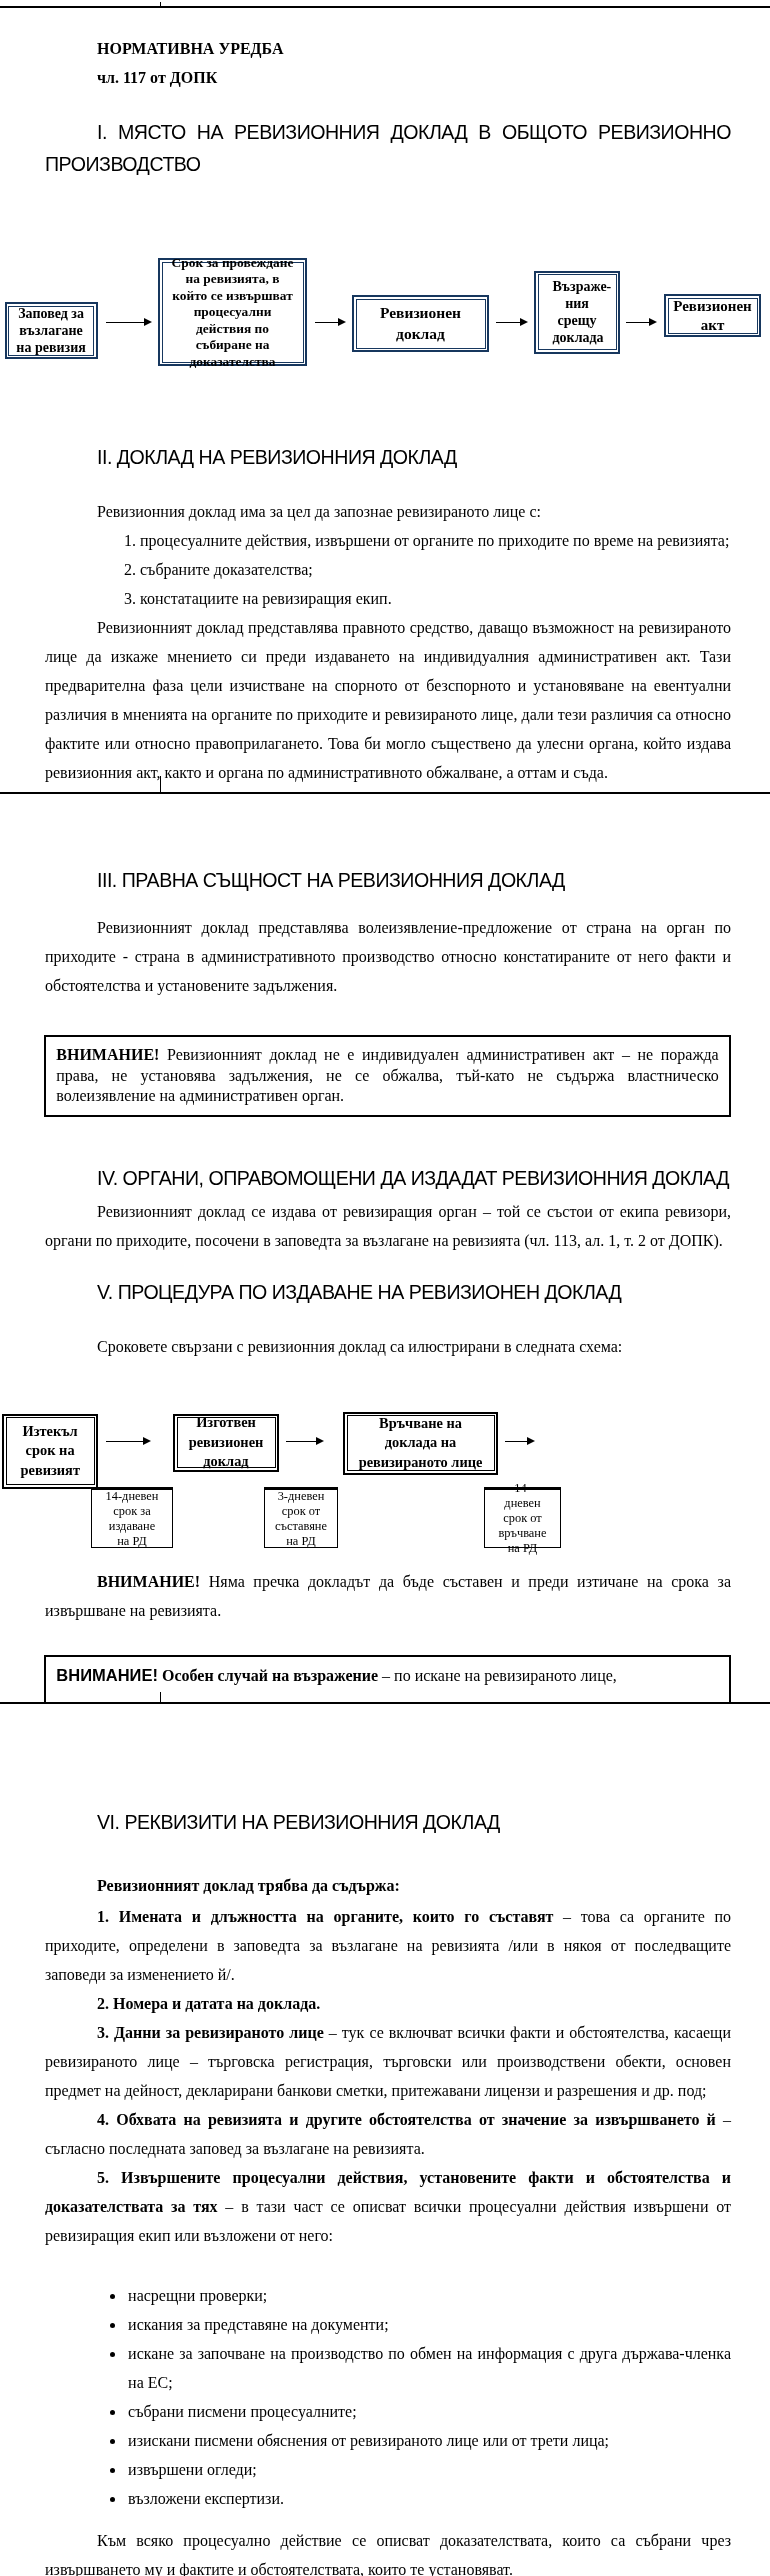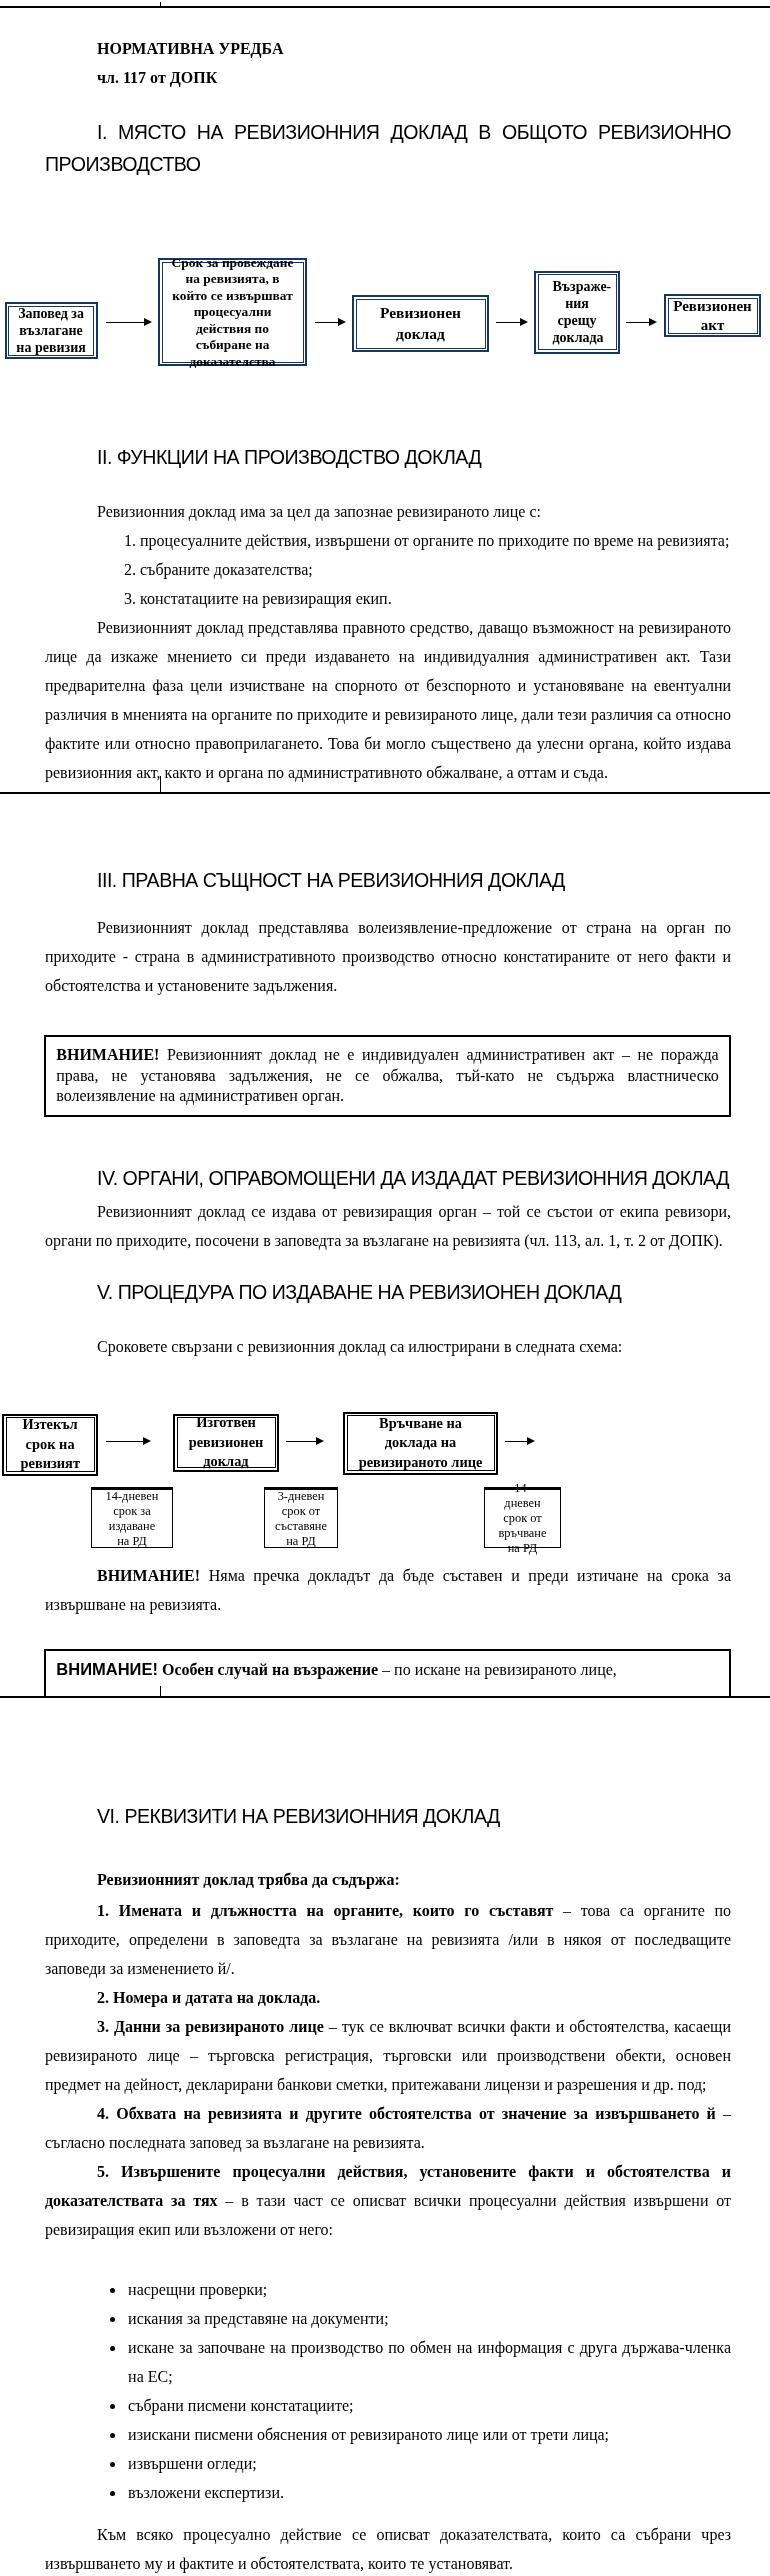--- a/index.html
+++ b/index.html
@@ -104,21 +104,21 @@
         </div>
       </div>
     <div class="harrow" style="left:626px;top:69px;width:23px;"></div>
     <div class="dblbox" style="left:664px;top:41px;width:97px;height:43px;">
         <div class="in" style="font-size:15px;line-height:18.5px;">
           <span class="tx" style="max-width:82px;">Ревизионен акт</span>
         </div>
       </div>
   </div>
 
-  <div class="hsans" style="margin-top:39px;">II. ФУНКЦИИ НА ПРОИЗВОДСТВО ДОКЛАД</div>
+  <div class="hsans" style="margin-top:39px;">II. ДОКЛАД НА РЕВИЗИОННИЯ ДОКЛАД</div>
   <p class="body ind" style="margin-top:24px;">Ревизионния доклад има за цел да запознае ревизираното лице с:</p>
   <div class="body hang">1. процесуалните действия, извършени от органите по приходите по време на ревизията;</div>
   <div class="body hang">2. събраните доказателства;</div>
   <div class="body hang">3. констатациите на ревизиращия екип.</div>
   <p class="body ind">Ревизионният доклад представлява правното средство, даващо възможност на ревизираното лице да изкаже мнението си преди издаването на индивидуалния административен акт. Тази предварителна фаза цели изчистване на спорното от безспорното и установяване на евентуални различия в мненията на органите по приходите и ревизираното лице, дали тези различия са относно фактите или относно правоприлагането. Това би могло съществено да улесни органа, който издава ревизионния акт, както и органа по административното обжалване, а оттам и съда.</p>
 
   <div class="pagebreak" style="margin-top:5.2px;">
       <span class="tick"></span>
     </div>
 
@@ -128,21 +128,21 @@
     <b>ВНИМАНИЕ!</b><span> Ревизионният доклад не е индивидуален административен акт – не поражда права, не установява задължения, не се обжалва, тъй-като не съдържа властническо волеизявление на административен орган.</span>
   </div>
 
   <div class="hsans" style="margin-top:45px;">IV. ОРГАНИ, ОПРАВОМОЩЕНИ ДА ИЗДАДАТ РЕВИЗИОННИЯ ДОКЛАД</div>
   <p class="body ind" style="margin-top:2.6px;">Ревизионният доклад се издава от ревизиращия орган – той се състои от екипа ревизори, органи по приходите, посочени в заповедта за възлагане на ревизията (чл. 113, ал. 1, т. 2 от ДОПК).</p>
 
   <div class="hsans" style="margin-top:21.6px;">V. ПРОЦЕДУРА ПО ИЗДАВАНЕ НА РЕВИЗИОНЕН ДОКЛАД</div>
   <p class="body ind" style="margin-top:24px;">Сроковете свързани с ревизионния доклад са илюстрирани в следната схема:</p>
 
   <div class="flowwrap" style="margin-top:38px;height:155px;">
-    <div class="dblbox blk" style="left:2.1px;top:14.4px;width:96px;height:62px;">
+    <div class="dblbox blk" style="left:2.1px;top:14.4px;width:96px;height:75px;">
         <div class="in">
           <span class="tx" style="max-width:59px;">Изтекъл срок на ревизият</span>
         </div>
       </div>
     <div class="harrow" style="left:106px;top:42px;width:37px;"></div>
     <div class="dblbox blk" style="left:173px;top:14.4px;width:106px;height:58px;">
         <div class="in">
           <span class="tx" style="max-width:75px;">Изготвен ревизионен доклад</span>
         </div>
       </div>
@@ -157,21 +157,21 @@
         <span class="tx" style="max-width:54px;">14-дневен срок за издаване на РД</span>
       </div>
     <div class="sbox" style="left:264px;top:88px;width:74px;height:61px;">
         <span class="tx" style="max-width:57px;">3-дневен срок от съставяне на РД</span>
       </div>
     <div class="sbox" style="left:484px;top:88px;width:77px;height:61px;">
         <span class="tx" style="max-width:52px;">14-дневен срок от връчване на РД</span>
       </div>
   </div>
 
-  <p class="body ind" style="margin-top:7px;">
+  <p class="body ind" style="margin-top:13px;">
     <b>ВНИМАНИЕ!</b><span> Няма пречка докладът да бъде съставен и преди изтичане на срока за извършване на ревизията.</span>
   </p>
 
   <div class="warnbox trunc" style="margin-top:30px;">
     <b class="attn-sans" style="font-size:16.5px;">ВНИМАНИЕ!</b><b> Особен случай на възражение</b><span> – по искане на ревизираното лице,</span>
   </div>
 
   <div class="pagebreak pb3">
       <span class="tick"></span>
     </div>
@@ -182,21 +182,21 @@
   <p class="body ind" style="margin-top:2.1px;"><b>1. Имената и длъжността на органите, които го съставят</b><span> – това са органите по приходите, определени в заповедта за възлагане на ревизията /или в някоя от последващите заповеди за изменението й/.</span></p>
   <p class="body ind"><b>2. Номера и датата на доклада.</b></p>
   <p class="body ind"><b>3. Данни за ревизираното лице</b><span> – тук се включват всички факти и обстоятелства, касаещи ревизираното лице – търговска регистрация, търговски или производствени обекти, основен предмет на дейност, декларирани банкови сметки, притежавани лицензи и разрешения и др. под;</span></p>
   <p class="body ind"><b>4. Обхвата на ревизията и другите обстоятелства от значение за извършването й</b><span> – съгласно последната заповед за възлагане на ревизията.</span></p>
   <p class="body ind"><b>5. Извършените процесуални действия, установените факти и обстоятелства и доказателствата за тях</b><span> – в тази част се описват всички процесуални действия извършени от ревизиращия екип или възложени от него:</span></p>
 
   <ul class="bullets">
     <li>насрещни проверки;</li>
     <li>искания за представяне на документи;</li>
     <li>искане за започване на производство по обмен на информация с друга държава-членка на ЕС;</li>
-    <li>събрани писмени констатациите;</li>
+    <li>събрани писмени процесуалните;</li>
     <li>изискани писмени обяснения от ревизираното лице или от трети лица;</li>
     <li>извършени огледи;</li>
     <li>възложени експертизи.</li>
   </ul>
 
   <p class="body ind" style="margin-top:12.4px;">Към всяко процесуално действие се описват доказателствата, които са събрани чрез извършването му и фактите и обстоятелствата, които те установяват.</p>
 
 </div>
 
 

